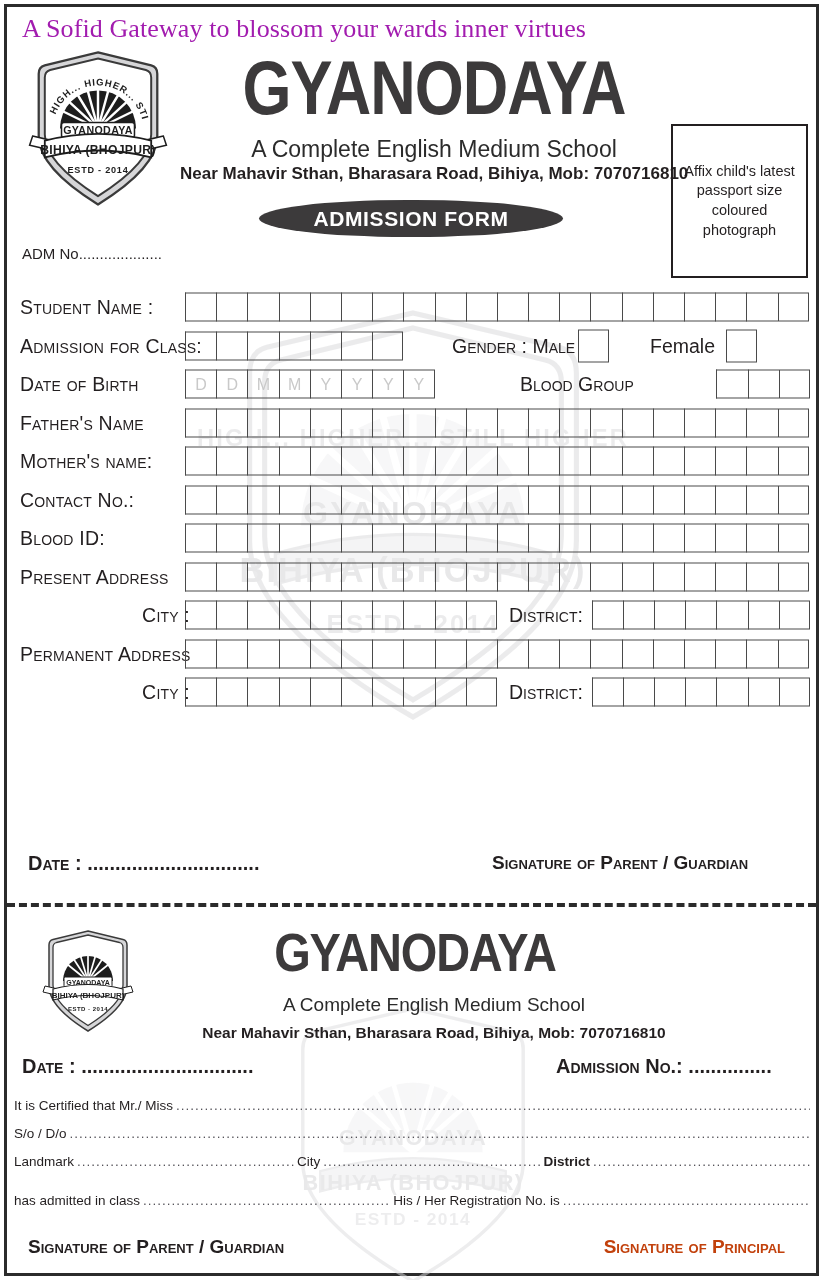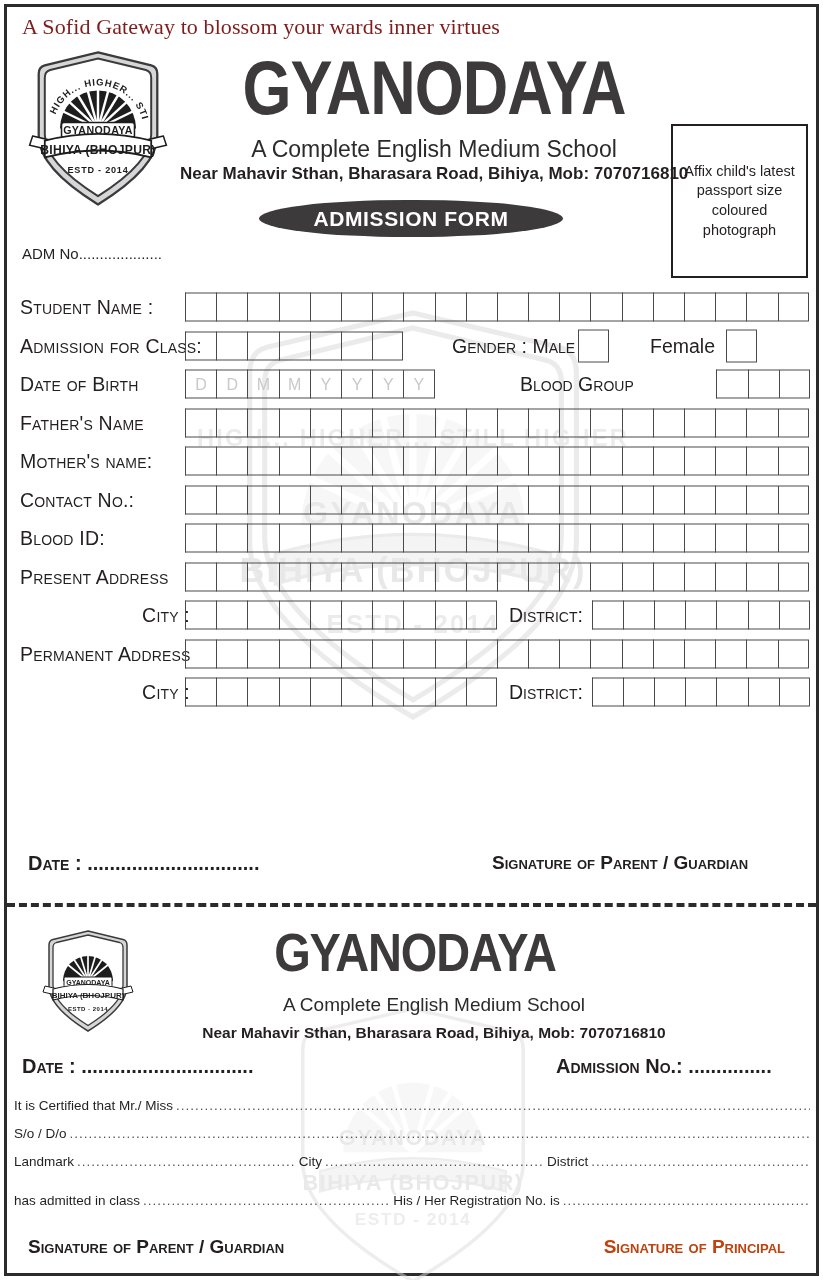--- a/index.html
+++ b/index.html
@@ -22,22 +22,22 @@
   }
 
   
   .wm{position:absolute;pointer-events:none;opacity:.5;}
   .wm-top{left:198px;top:300px;width:430px;height:430px;}
   .wm-bot{left:268px;top:1000px;width:290px;height:290px;}
 
   
   .tagline{
     position:absolute;left:22px;top:14px;
-    font-family:"Liberation Serif", serif;font-size:22px;letter-spacing:.1px;
-    color:#7f1d1d;white-space:nowrap;
+    font-family:"Liberation Serif", serif;font-size:26px;letter-spacing:.1px;
+    color:#a21caf;white-space:nowrap;
   }
   .logo-main{position:absolute;left:22px;top:46px;width:152px;height:168px;}
   .logo-small{position:absolute;left:38px;top:927px;width:100px;height:110px;}
 
   .wordmark{
     position:absolute;left:206px;top:52px;width:456px;height:84px;
   }
   .wordmark2{
     position:absolute;left:232px;top:925px;width:366px;height:62px;
   }
@@ -583,21 +583,21 @@
       </div>
       <div class="cert-row">
         <span class="txt">S/o /  D/o</span>
         <span class="dots">................................................................................................................................................................................................................................................................................................................................................................................................................</span>
       </div>
       <div class="cert-row">
         <span class="txt">Landmark</span>
         <span class="dots">................................................................................................................................................................................................................................................................................................................................................................................................................</span>
         <span class="txt" style="padding: 0px 3px;">City</span>
         <span class="dots">................................................................................................................................................................................................................................................................................................................................................................................................................</span>
-        <span class="txt" style="padding: 0px 3px;">District</span>
+        <span class="txt" style="padding: 0px 3px; font-weight: bold;">District</span>
         <span class="dots">................................................................................................................................................................................................................................................................................................................................................................................................................</span>
       </div>
       <div class="cert-row">
         <span class="txt">has admitted in class</span>
         <span class="dots">................................................................................................................................................................................................................................................................................................................................................................................................................</span>
         <span class="txt" style="padding: 0px 3px; margin-top: 11px;">His / Her Registration No. is</span>
         <span class="dots">................................................................................................................................................................................................................................................................................................................................................................................................................</span>
       </div>
     </div>
 

